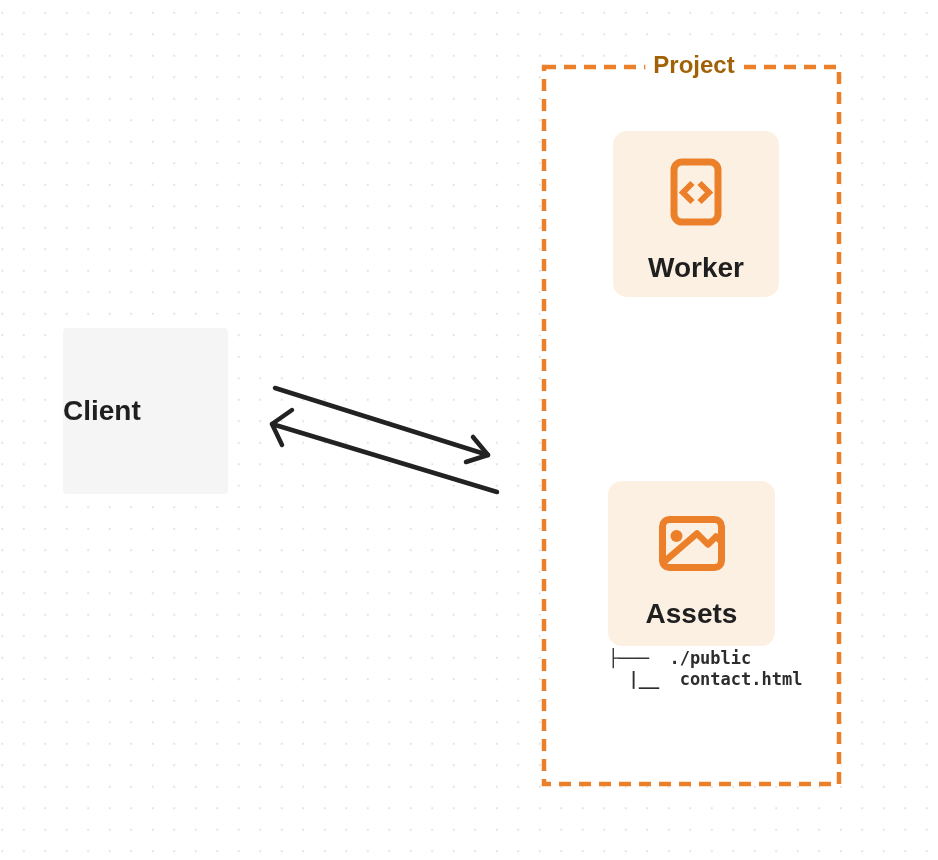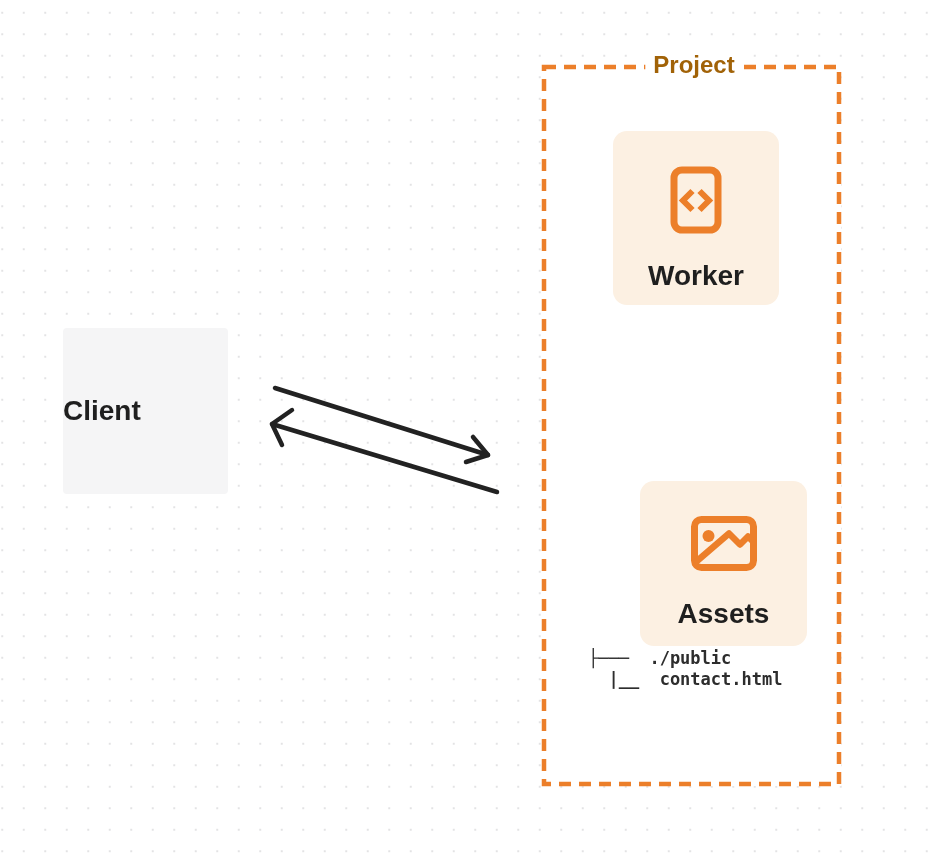--- a/index.html
+++ b/index.html
@@ -75,44 +75,44 @@
     background: #fcf0e2;
     border-radius: 14px;
     display: flex;
     flex-direction: column;
     align-items: center;
     z-index: 3;
   }
   .card.worker {
     left: 613px; top: 131px;
     width: 166px; height: 166px;
-    padding-top: 8px;
+    padding-top: 0;
   }
   .card.assets {
     left: 608px; top: 481px;
-    width: 167px; height: 165px; margin-left: 32px;
+    width: 167px; height: 165px;
   }
   .card .icon-wrap { display: block; }
   .card.worker .icon-wrap { margin-top: 27px; }
   .card.assets .icon-wrap { margin-top: 35px; }
   .card.worker .node-label { margin-top: 22px; }
   .card.assets .node-label { margin-top: 23px; }
   .file-tree {
     position: absolute;
     left: 588px; top: 648px;
     margin: 0;
     font-family: "DejaVu Sans Mono", "Liberation Mono", monospace;
     font-size: 17px;
     line-height: 21px;
     font-weight: bold;
     color: #2d2d2d;
     white-space: pre;
     z-index: 3;
   }
-  .file-tree span { display: block; }
+  .file-tree span { display: block; margin-left: 20px; }
 </style>
 </head>
 <body>
 
 <div class="canvas">
 
   <div class="project-fill"></div>
 
   <svg class="overlay-svg" viewBox="0 0 938 860">
 

